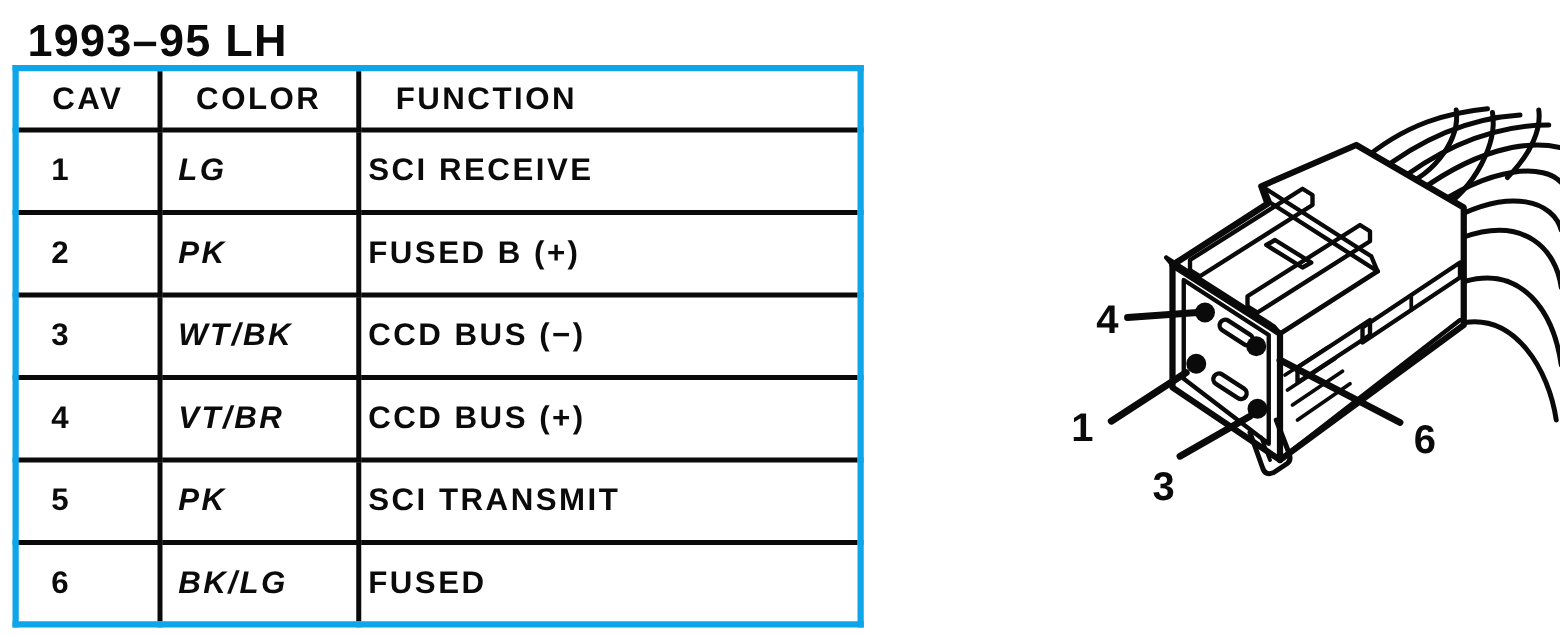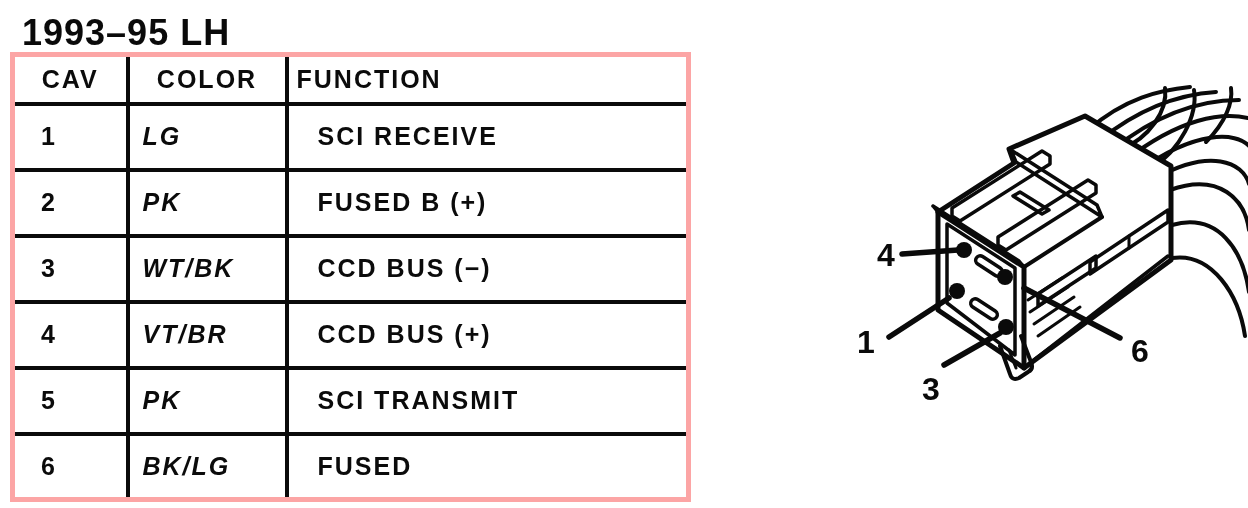--- a/index.html
+++ b/index.html
@@ -18,40 +18,40 @@
     font-weight:700;
     letter-spacing:1px;
     color:#0a0a0a;
     margin-top:12px;
   }
   table.pinout{
     position:absolute;
     left:10px;top:52px;
     width:676px;
     border-collapse:collapse;
-    border:5px solid #fca5a5;
+    border:5px solid #0ea5e9;
     table-layout:fixed;
   }
   table.pinout th, table.pinout td{
     border:4px solid #0a0a0a;
     font-size:25px;
     font-weight:700;
     letter-spacing:2px;
     color:#0b0b0b;
     vertical-align:middle;
     white-space:nowrap;
     overflow:hidden;
   }
   table.pinout thead tr{height:49px;}
   table.pinout tbody tr{height:66px;}
   th.h-cav, th.h-color{text-align:center;}
-  th.h-func{text-align:left;padding-left:8px;margin-left:36px;}
+  th.h-func{text-align:left;padding-left:28px;margin-left:36px;}
   td.c-cav{text-align:left;padding-left:26px;}
   td.c-color{text-align:left;padding-left:13px;font-style:italic;}
-  td.c-func{text-align:left;padding-left:29px;}
+  td.c-func{text-align:left;padding-left:6px;}
   svg.connector{
     position:absolute;
     left:830px;top:60px;
   }
   .callout-digit{
     font-family:"Liberation Sans", sans-serif;
     font-size:32px;
     font-weight:700;
   }
 </style>

